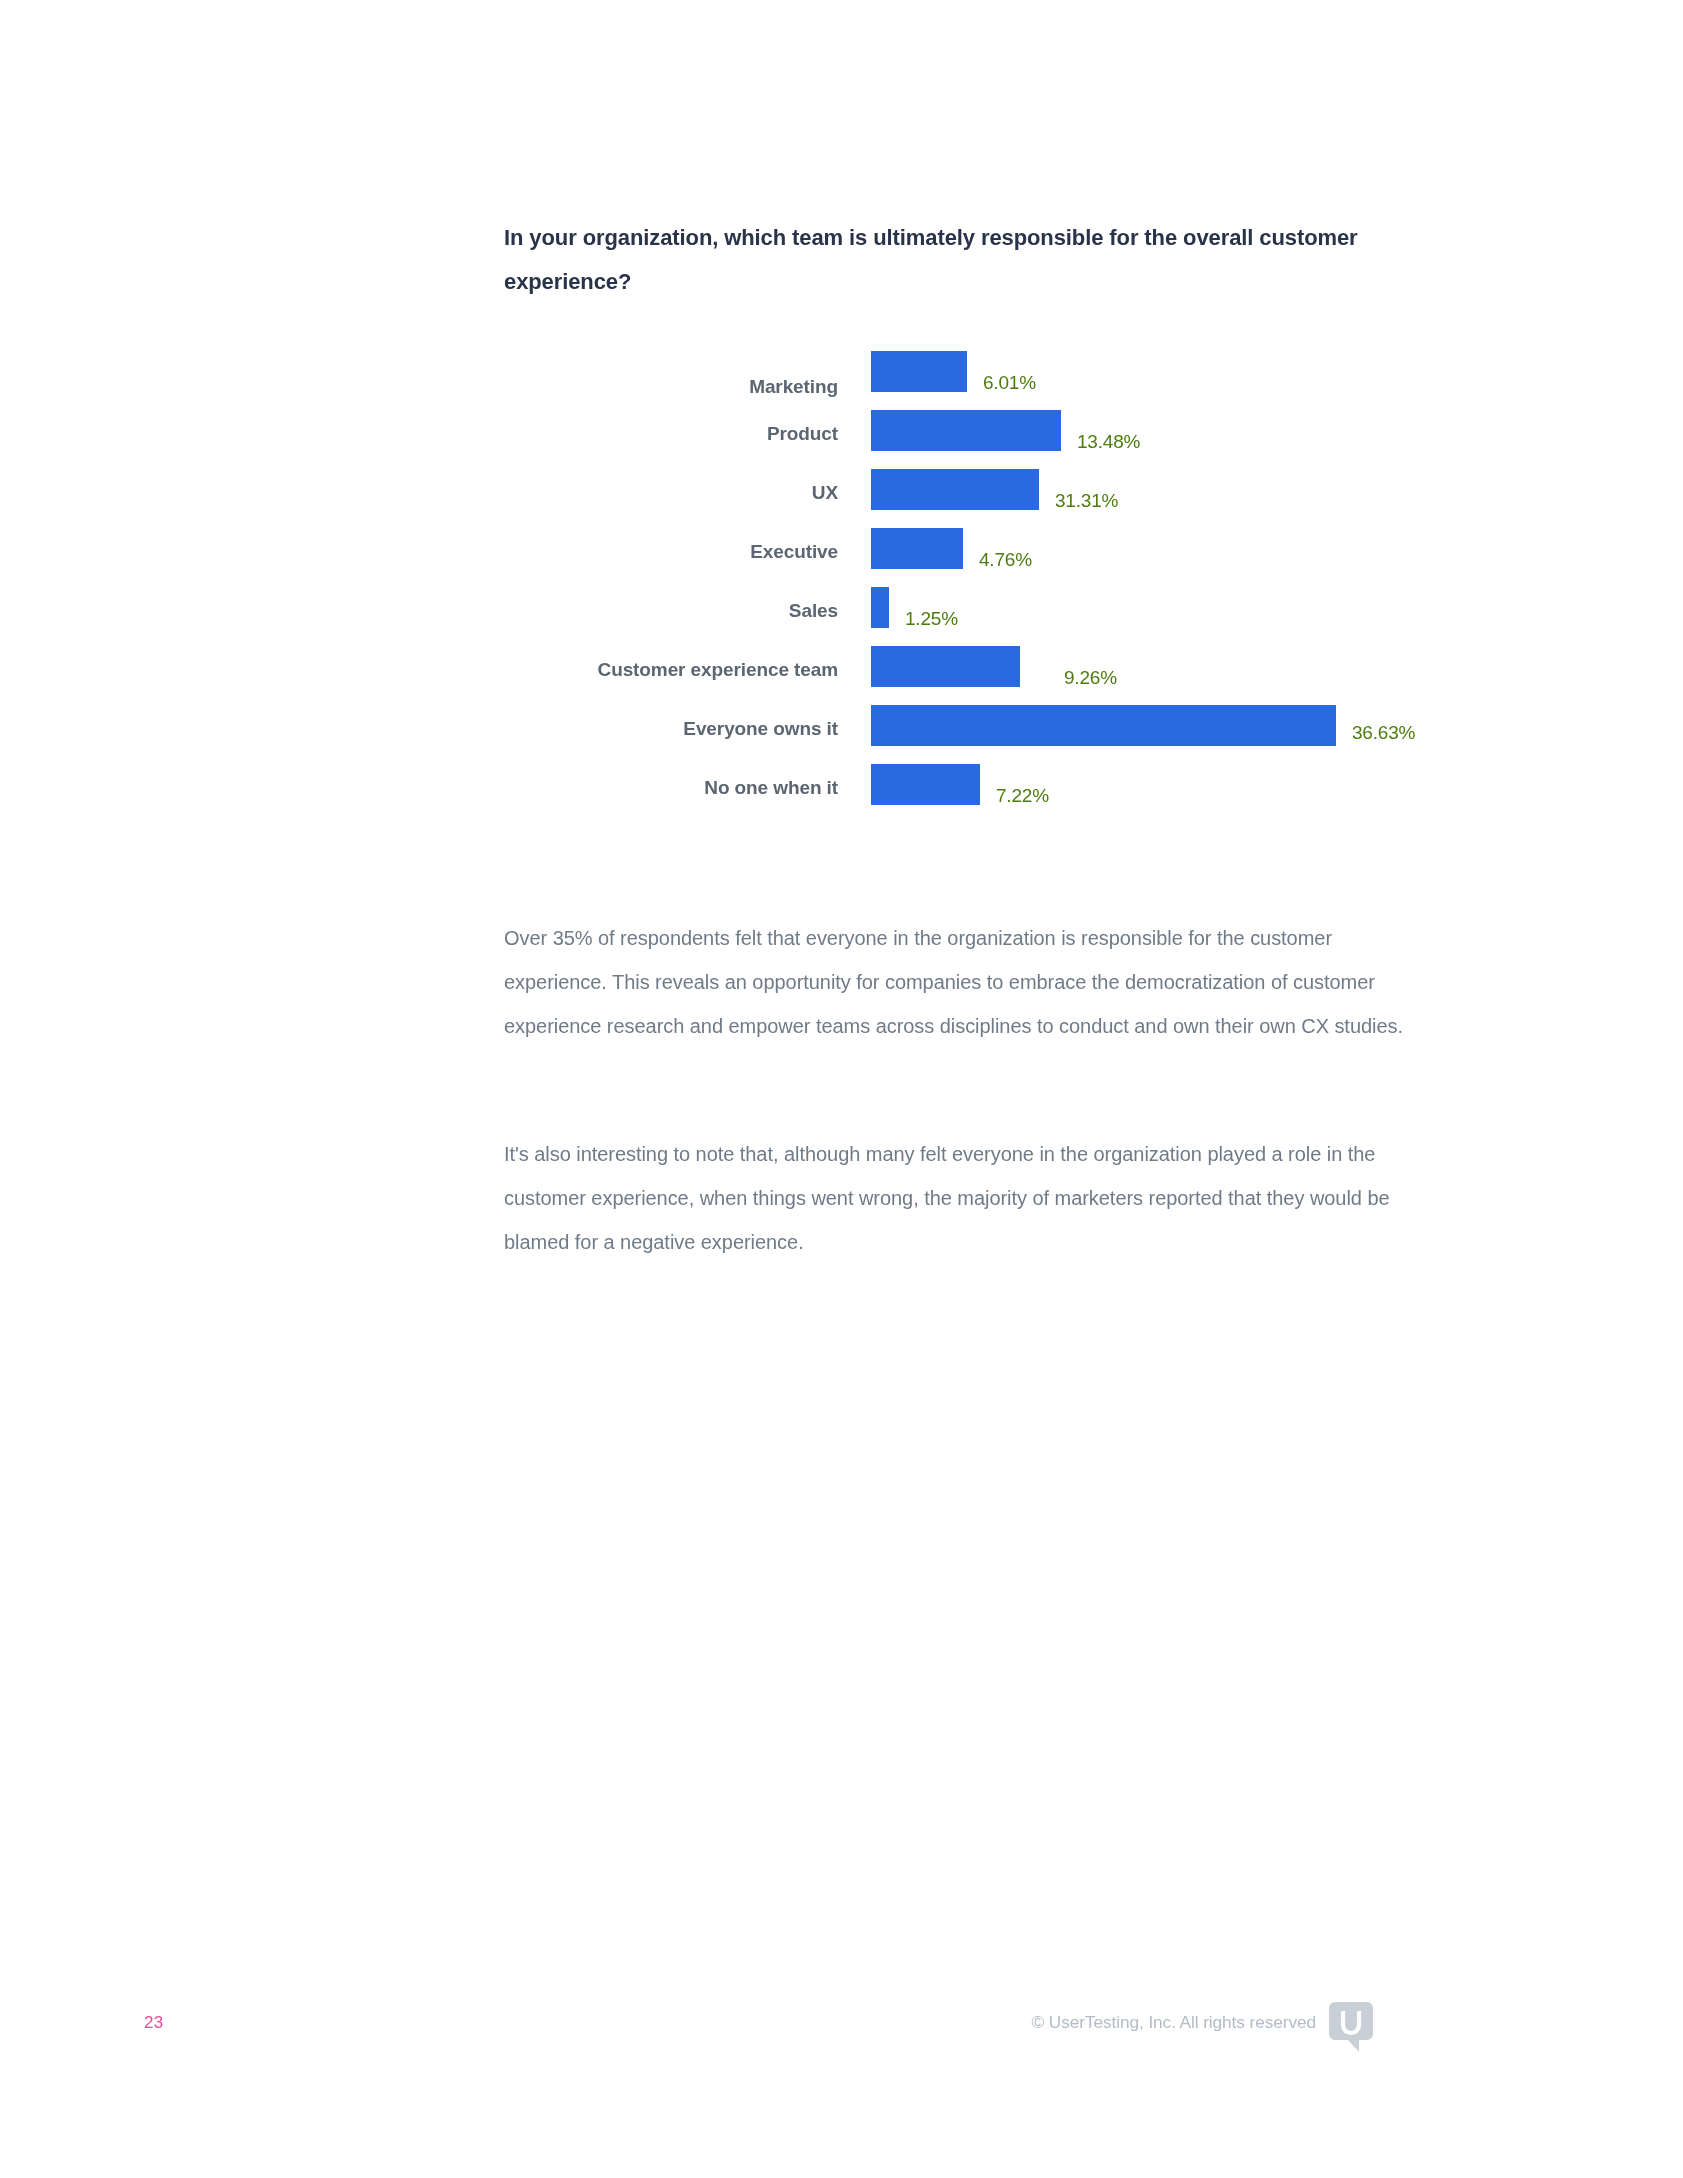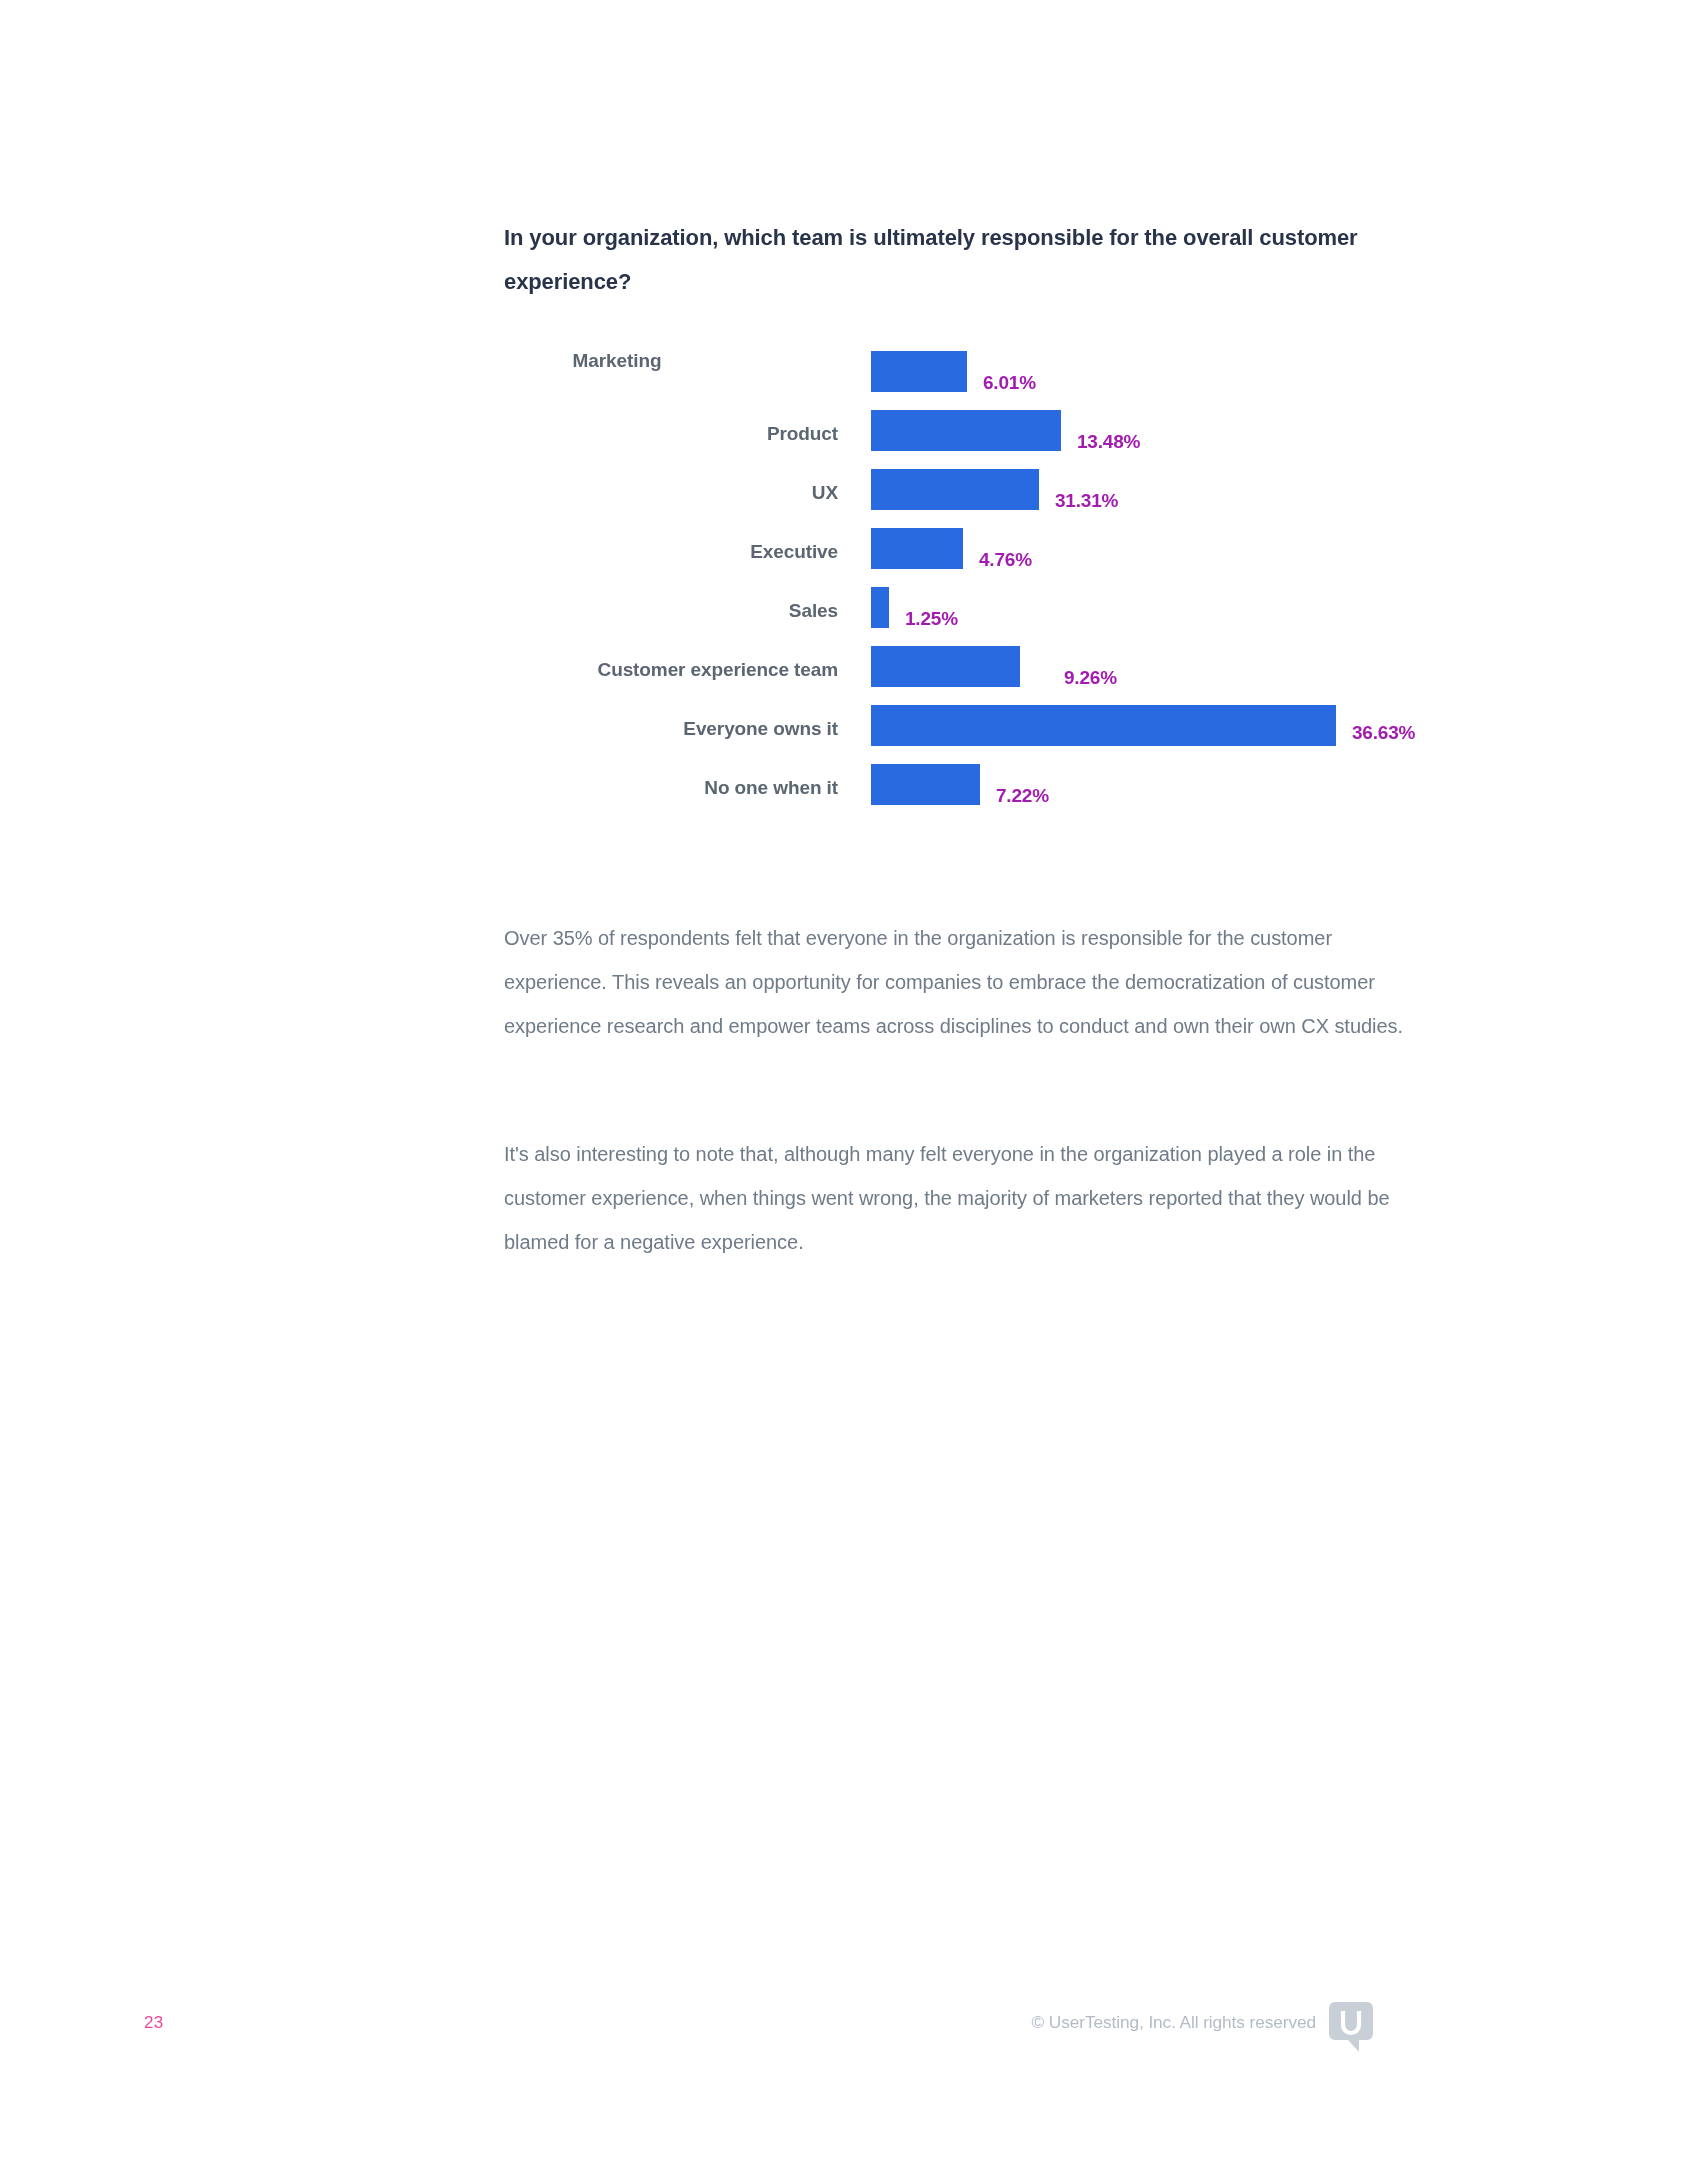--- a/index.html
+++ b/index.html
@@ -65,22 +65,22 @@
   .bar {
     position: absolute;
     left: 871px;
     height: 41px;
     background: #2a6ae0;
     top: 6px;
   }
   .val-label {
     position: absolute;
     font-size: 19px;
-    font-weight: bold;
-    color: #a21caf;
+    font-weight: normal;
+    color: #4d7c0f;
     letter-spacing: -0.2px;
     line-height: 1;
     white-space: nowrap;
   }
 
   
   .body-copy {
     position: absolute;
     left: 504px;
     width: 921px;
@@ -120,21 +120,21 @@
 </style>
 </head>
 <body>
 
 <div class="page">
 
   <div class="question">In your organization, which team is ultimately responsible for the overall customer experience?</div>
 
   <div class="chart" id="chart">
       <div class="bar-row">
-        <div class="cat-label" style="top: 6px; text-align: center;">Marketing</div>
+        <div class="cat-label" style="top: 32px;">Marketing</div>
         <div class="bar" style="width: 96px; background: rgb(42, 106, 224);"></div>
         <div class="val-label" style="left: 983px; top: 28px;">6.01%</div>
       </div>
       <div class="bar-row">
         <div class="cat-label" style="top: 20px;">Product</div>
         <div class="bar" style="width: 190px; background: rgb(42, 106, 224);"></div>
         <div class="val-label" style="left: 1077px; top: 28px;">13.48%</div>
       </div>
       <div class="bar-row">
         <div class="cat-label" style="top: 20px;">UX</div>

